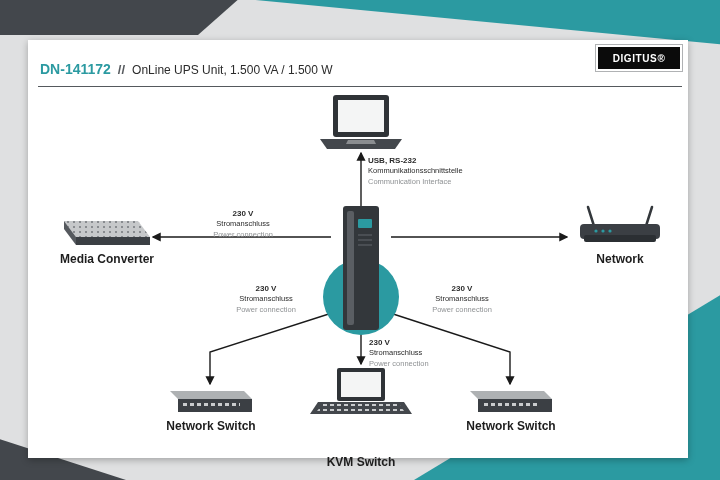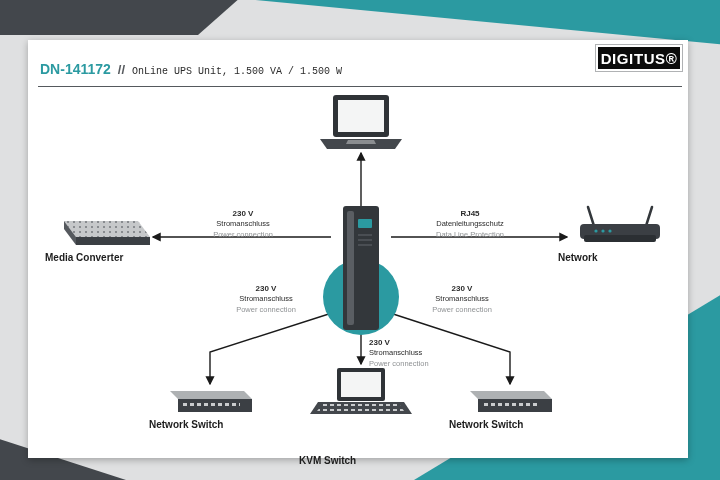--- a/index.html
+++ b/index.html
@@ -7,35 +7,35 @@
          background:#dfe0e1;font-family:"Liberation Sans",sans-serif;}
   .bg{position:absolute;inset:0;}
   .bg-dark-tl{background:#43474c;clip-path:polygon(0 0,33% 0,27.5% 7.3%,0 7.3%);}
   .bg-teal-tr{background:#2b9aa1;clip-path:polygon(35.5% 0,100% 0,100% 9.2%);}
   .bg-teal-br{background:#2b9aa1;clip-path:polygon(100% 61.5%,100% 100%,57.5% 100%);}
   .bg-dark-bl{background:#43474c;clip-path:polygon(0 91.5%,17.5% 100%,0 100%);}
   .card{position:absolute;left:28px;top:40px;width:660px;height:418px;background:#ffffff;
         box-shadow:0 2px 7px rgba(0,0,0,.28);}
   .logo{position:absolute;left:596px;top:45px;width:82px;height:22px;background:#0b0b0b;
         color:#ffffff;display:flex;align-items:center;justify-content:center;
-        font-weight:bold;font-size:15px;letter-spacing:.6px;
+        font-weight:bold;font-size:10px;letter-spacing:.6px;
         border:2px solid #ffffff;outline:1px solid #b0b2b4;z-index:3;}
   .title-row{position:absolute;left:40px;top:60px;z-index:3;white-space:nowrap;}
   .title-row .code{color:#2b9aa1;font-weight:bold;font-size:14px;}
   .title-row .sep{color:#55595d;font-weight:bold;font-size:13px;margin:0 7px;}
-  .title-row .sub{color:#2b2b2b;font-size:10px;font-family:Liberation Mono, monospace;}
+  .title-row .sub{color:#2b2b2b;font-size:12px;}
   .title-rule{position:absolute;left:38px;top:86px;width:644px;height:1px;background:#55595d;z-index:3;}
   .diagram-svg{position:absolute;left:0;top:0;z-index:2;}
   .clabel{position:absolute;z-index:4;font-size:7.5px;line-height:1.4;color:#2b2b2b;}
   .clabel .l1{font-weight:bold;font-size:8px;display:block;}
   .clabel .l2{display:block;}
   .clabel .l3{display:block;color:#8f9294;}
   .clabel.centered{text-align:center;width:120px;}
-  .dlabel{position:absolute;z-index:4;width:124px;text-align:left;
-          font-weight:bold;font-size:10px;color:#1d1d1d;}
+  .dlabel{position:absolute;z-index:4;width:124px;text-align:center;
+          font-weight:bold;font-size:12px;color:#1d1d1d;}
 </style>
 </head>
 <body>
 
 <div class="stage">
 
   <div class="bg bg-dark-tl"></div>
   <div class="bg bg-teal-tr"></div>
   <div class="bg bg-teal-br"></div>
   <div class="bg bg-dark-bl"></div>
@@ -120,32 +120,32 @@
       <path d="M323 404 L399 404 L404 411 L317 411 Z" fill="url(#ports)"></path>
     </g>
 
     <g>
       <path d="M470 391 L544 391 L552 399 L478 399 Z" fill="#aeb1b3"></path>
       <rect x="478" y="399" width="74" height="13" fill="#3b3f44"></rect>
       <rect x="482" y="402" width="58" height="7" fill="url(#ports)"></rect>
     </g>
   </svg>
 
+  <div class="clabel" style="left:368px;top:155px;">
+    <span class="l1">USB, RS-232</span>
+    <span class="l2">Kommunikationsschnittstelle</span>
+    <span class="l3">Communication Interface</span>
+  </div>
 
   <div class="clabel centered" style="left:183px;top:208px;">
     <span class="l1">230 V</span>
     <span class="l2">Stromanschluss</span>
     <span class="l3">Power connection</span>
   </div>
 
-  <div class="clabel centered" style="left:410px;top:208px;">
-    <span class="l1">RJ45</span>
-    <span class="l2">Datenleitungsschutz</span>
-    <span class="l3">Data Line Protection</span>
-  </div>
 
   <div class="clabel centered" style="left:206px;top:283px;">
     <span class="l1">230 V</span>
     <span class="l2">Stromanschluss</span>
     <span class="l3">Power connection</span>
   </div>
 
   <div class="clabel" style="left:369px;top:337px;">
     <span class="l1">230 V</span>
     <span class="l2">Stromanschluss</span>

